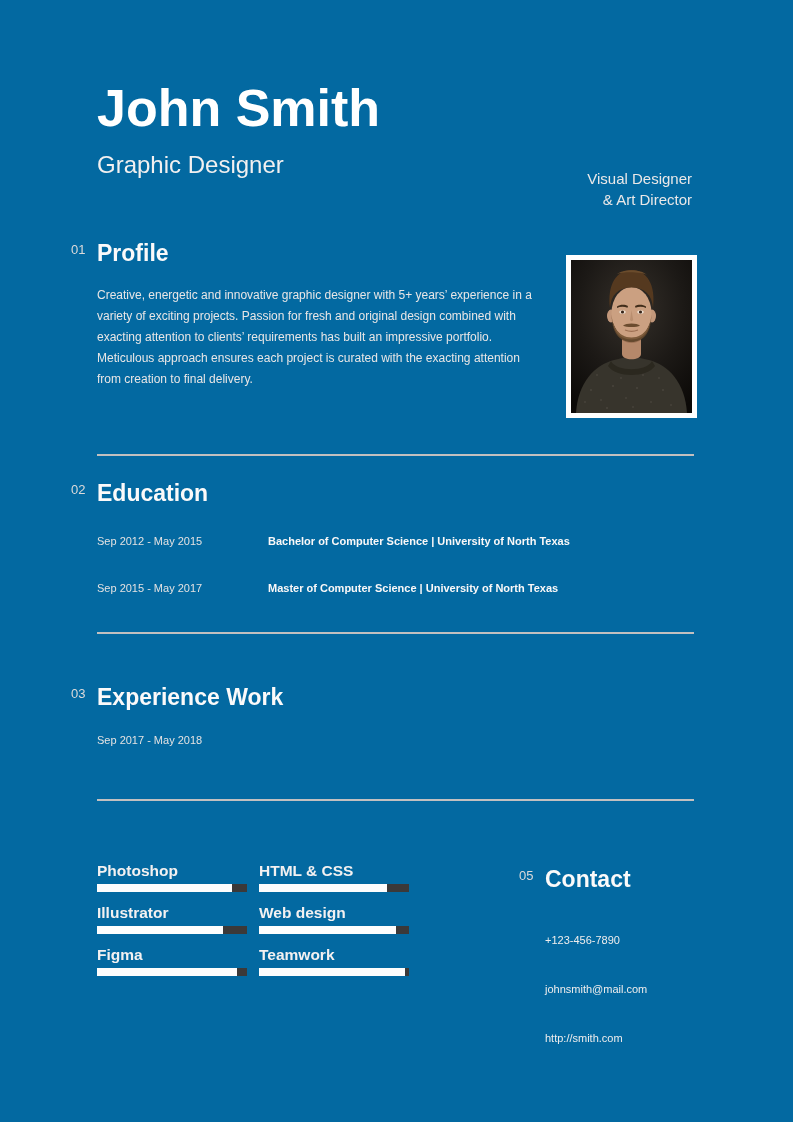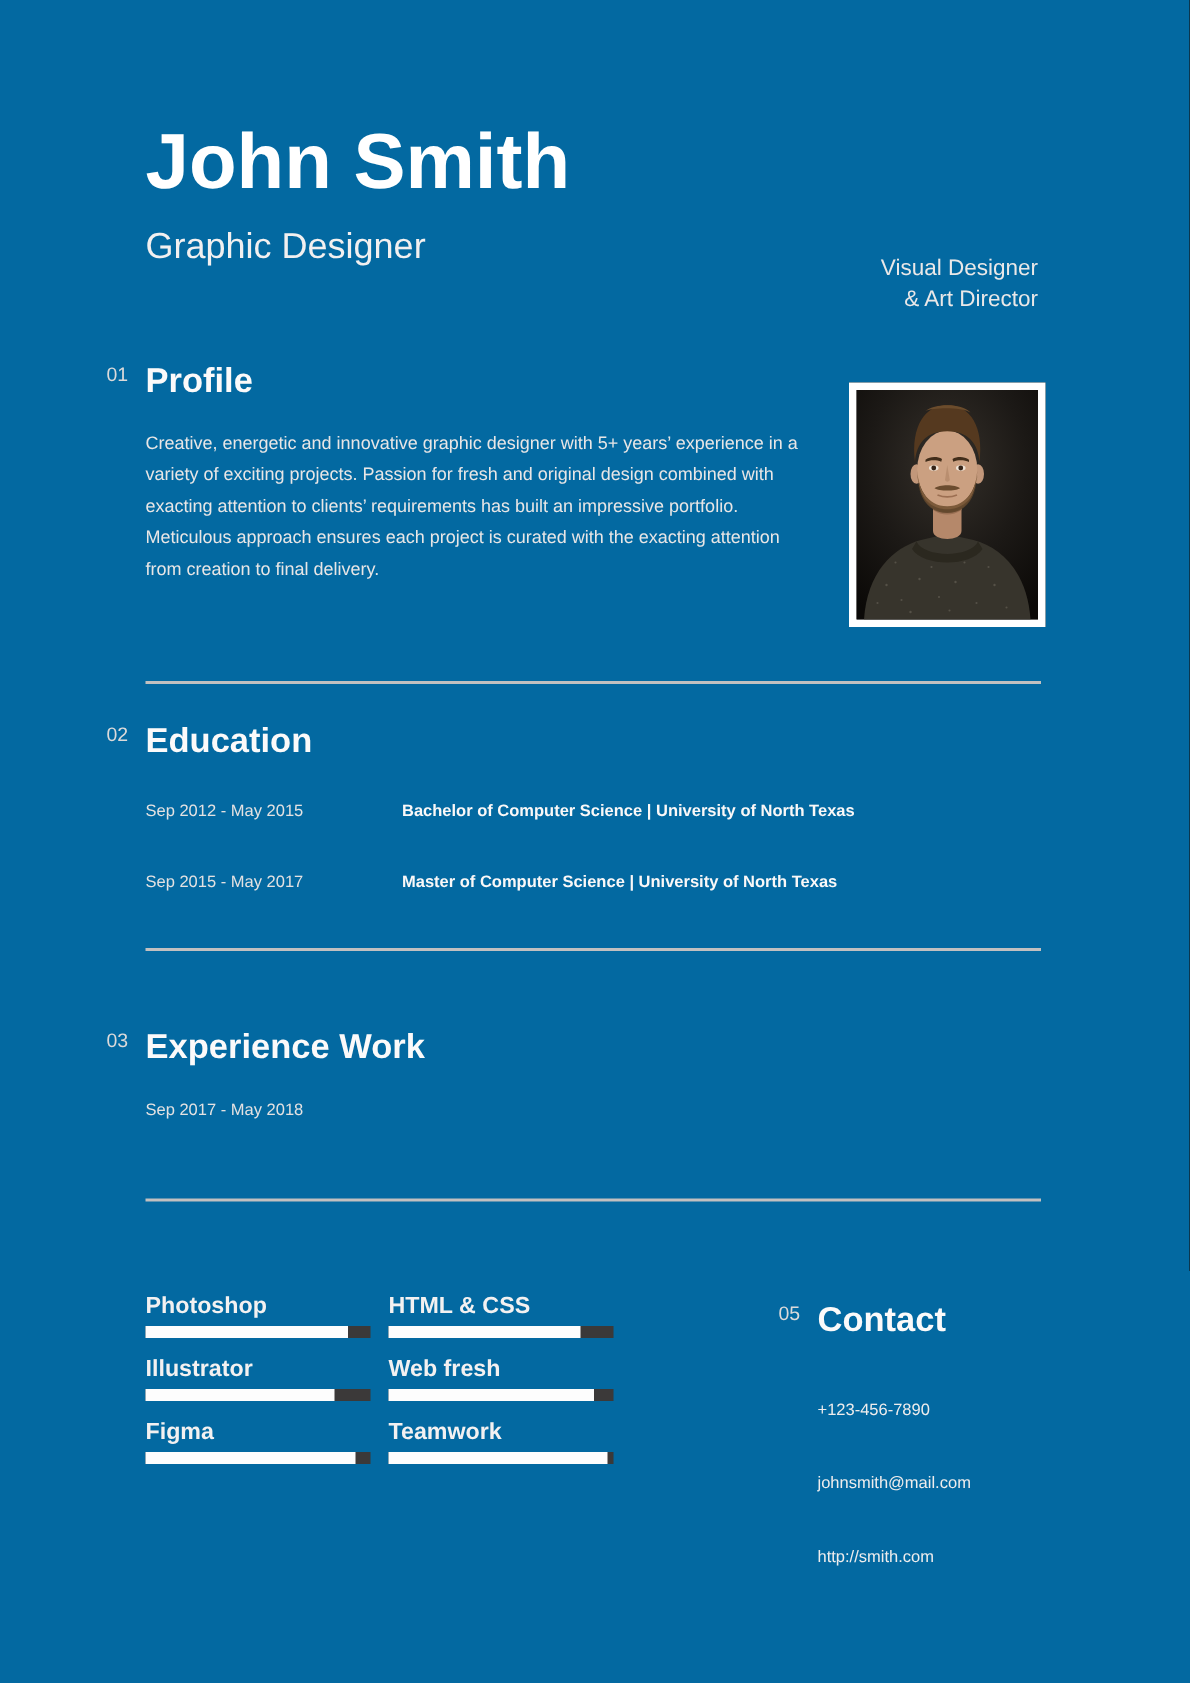--- a/index.html
+++ b/index.html
@@ -182,21 +182,21 @@
             <div class="bar-fill" style="width: 85%;"></div>
           </div>
       </div>
       <div class="skill">
         <div class="skill-label">Illustrator</div>
         <div class="bar">
             <div class="bar-fill" style="width: 84%;"></div>
           </div>
       </div>
       <div class="skill">
-        <div class="skill-label">Web fresh</div>
+        <div class="skill-label">Web design</div>
         <div class="bar">
             <div class="bar-fill" style="width: 91%;"></div>
           </div>
       </div>
       <div class="skill">
         <div class="skill-label">Figma</div>
         <div class="bar">
             <div class="bar-fill" style="width: 93%;"></div>
           </div>
       </div>

